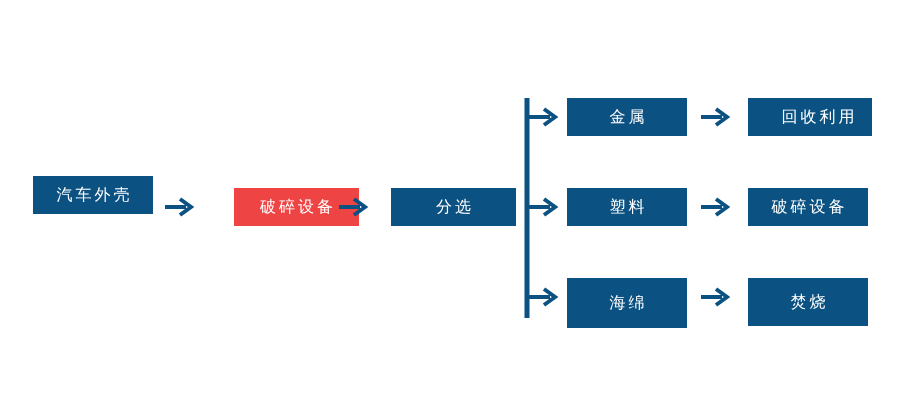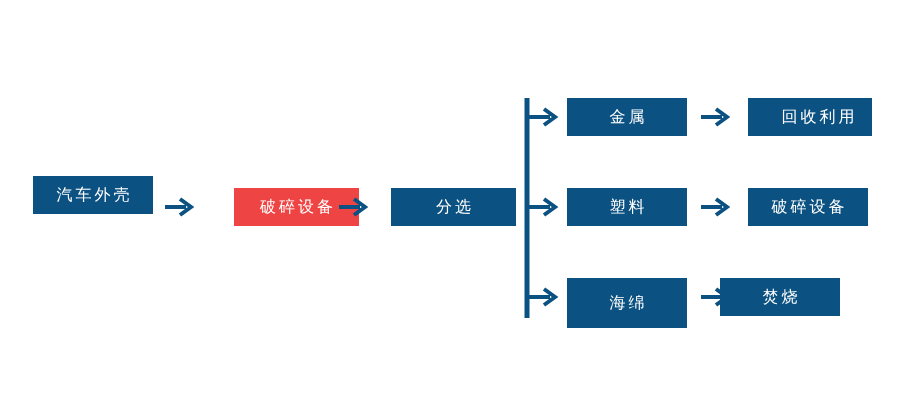--- a/index.html
+++ b/index.html
@@ -79,21 +79,21 @@
   </div>
 
   <div class="node blue" style="left:748px; top:188px; width:120px; height:38px;">
     <span>破碎设备</span>
   </div>
 
   <div class="node blue" style="left:567px; top:278px; width:120px; height:50px;">
     <span>海绵</span>
   </div>
 
-  <div class="node blue" style="left:720px; top:278px; width:120px; height:38px;">
+  <div class="node blue" style="left:748px; top:278px; width:120px; height:48px;">
     <span>焚烧</span>
   </div>
 
   <span class="arrow" style="left:164px; top:194px;">
     <svg width="30" height="26" viewBox="0 0 30 26" aria-hidden="true">
       <path d="M1,13 H22" stroke="#0b5182" stroke-width="4" fill="none"></path>
       <path d="M16,5 L27,13 L16,21" stroke="#0b5182" stroke-width="4" fill="none" stroke-linecap="butt" stroke-linejoin="miter"></path>
     </svg>
   </span>
 

